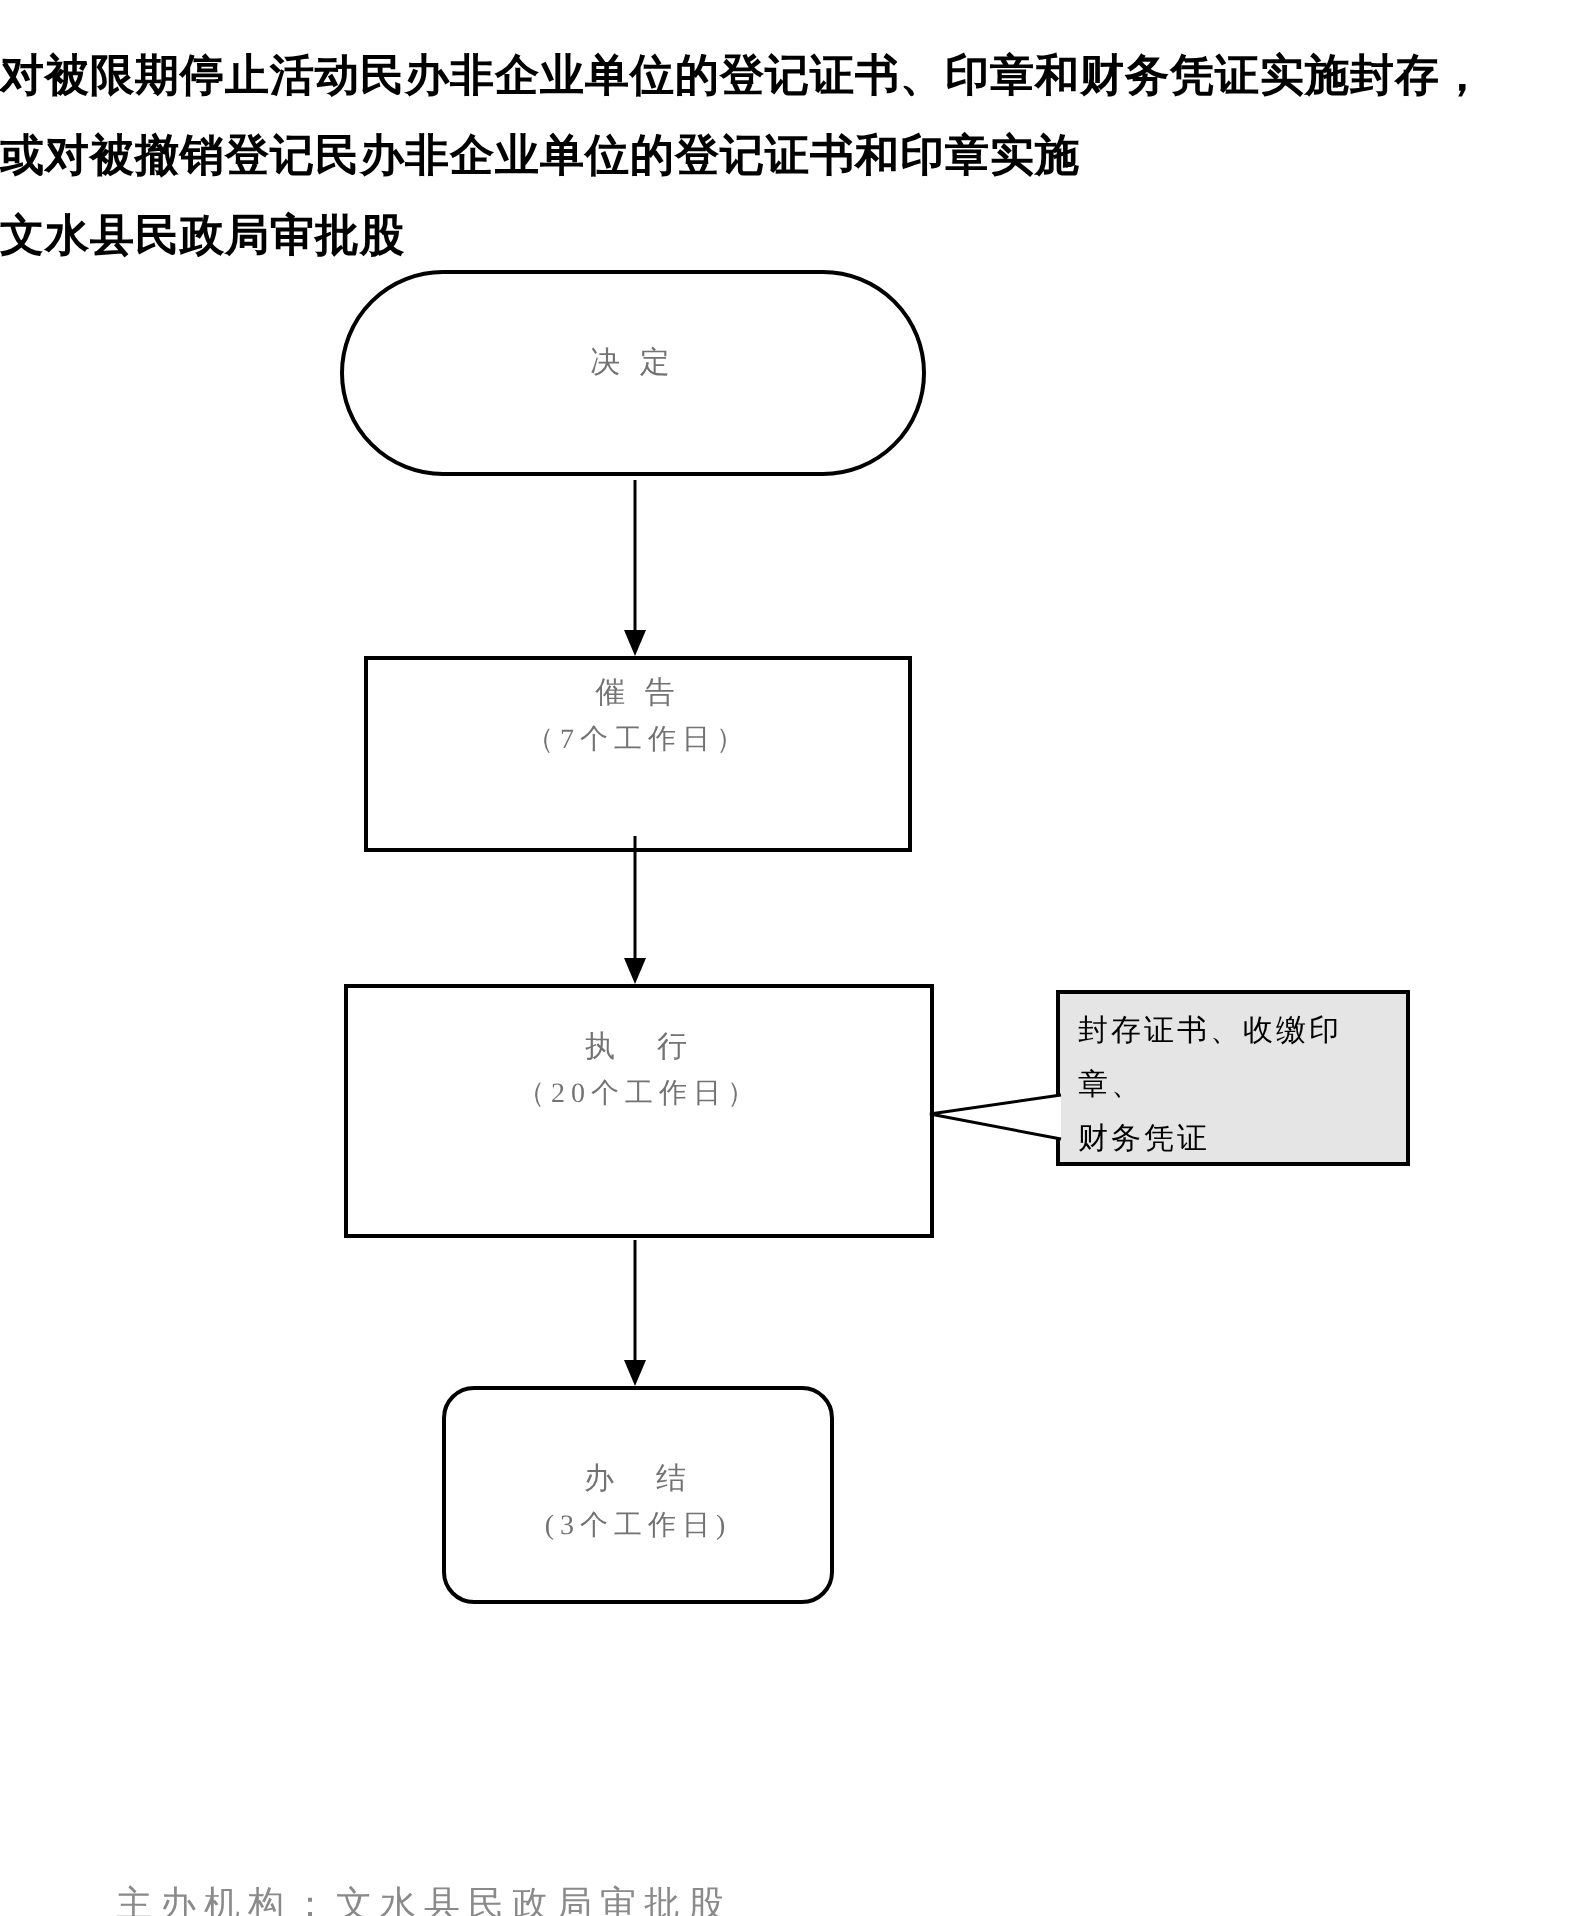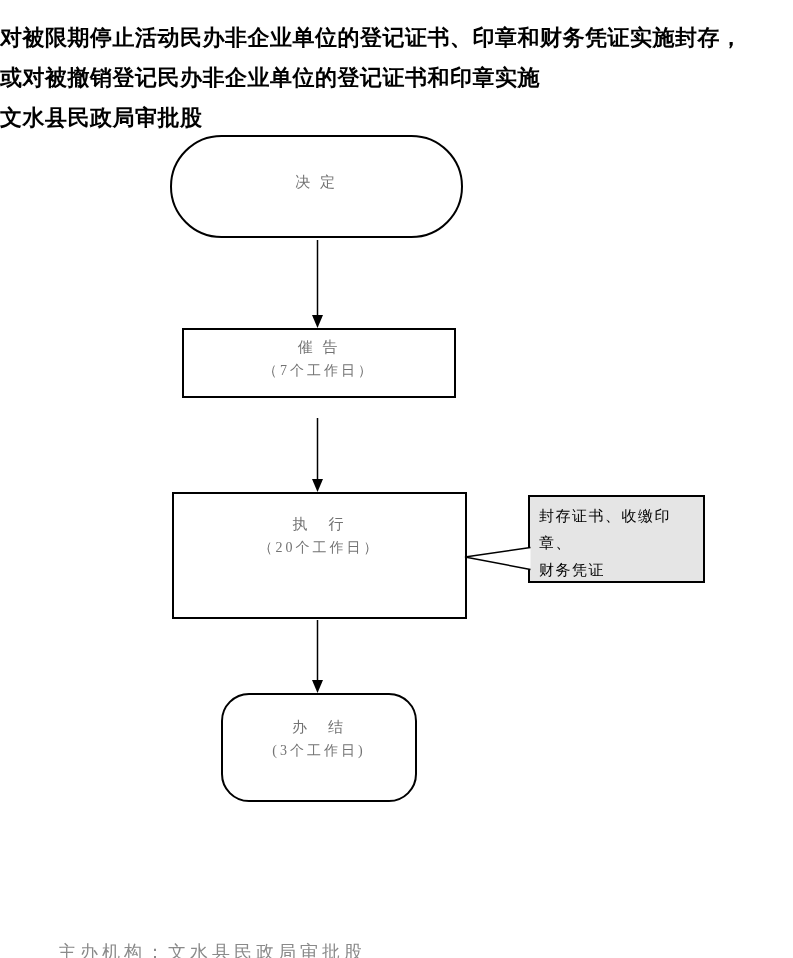--- a/index.html
+++ b/index.html
@@ -43,31 +43,32 @@
     white-space: pre;
     color: #737373;
   }
   .node-duration { font-size: 14px; }
   .node-decision {
     left: 170px; top: 135px; width: 293px; height: 103px;
     border-radius: 52px;
     padding-top: 34px;
   }
   .node-notice {
-    left: 182px; top: 328px; width: 274px; height: 70px;
+    left: 182px; top: 328px; width: 274px; height: 98px;
     padding-top: 6px;
   }
   .node-execute {
     left: 172px; top: 492px; width: 295px; height: 127px;
     padding-top: 19px;
   }
   .node-finish {
     left: 221px; top: 693px; width: 196px; height: 109px;
-    border-radius: 28px;
-    padding-top: 21px;
+    border-radius: 16px;
+    padding-top: 8px;
+    justify-content: center;
   }
   
   .callout {
     position: absolute;
     left: 528px; top: 495px; width: 177px; height: 88px;
     border: 2px solid #000000;
     background: #e5e5e5;
     padding: 6px 9px;
     font-size: 15px;
     letter-spacing: 1.5px;

